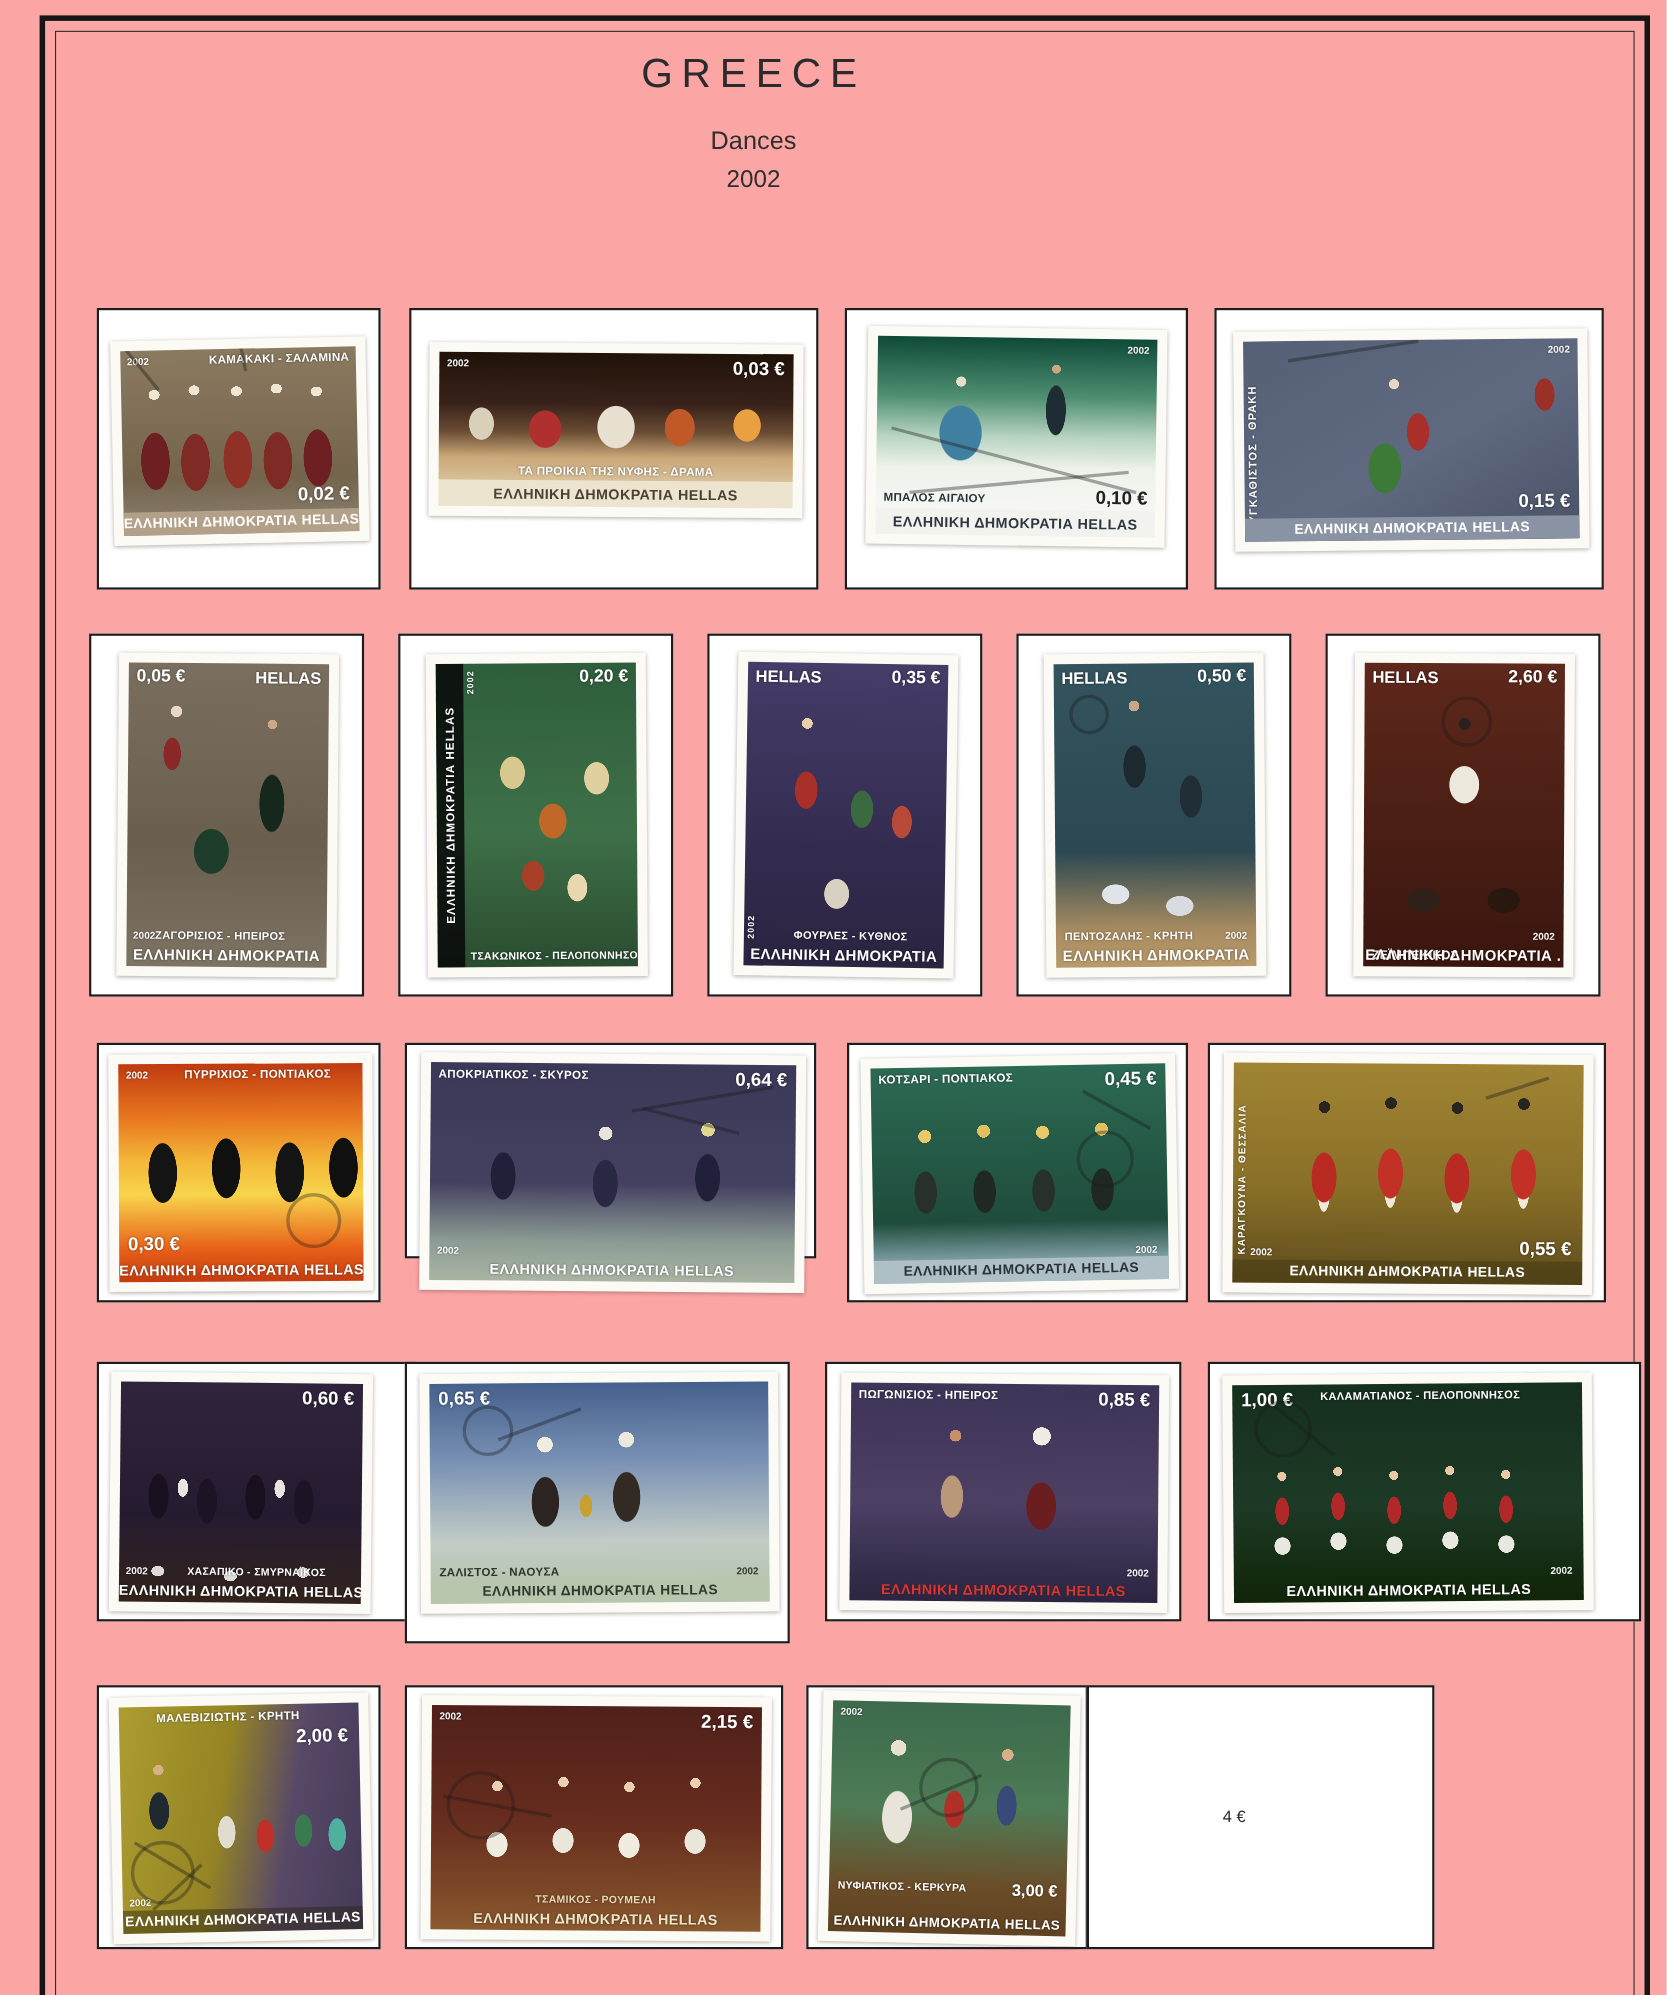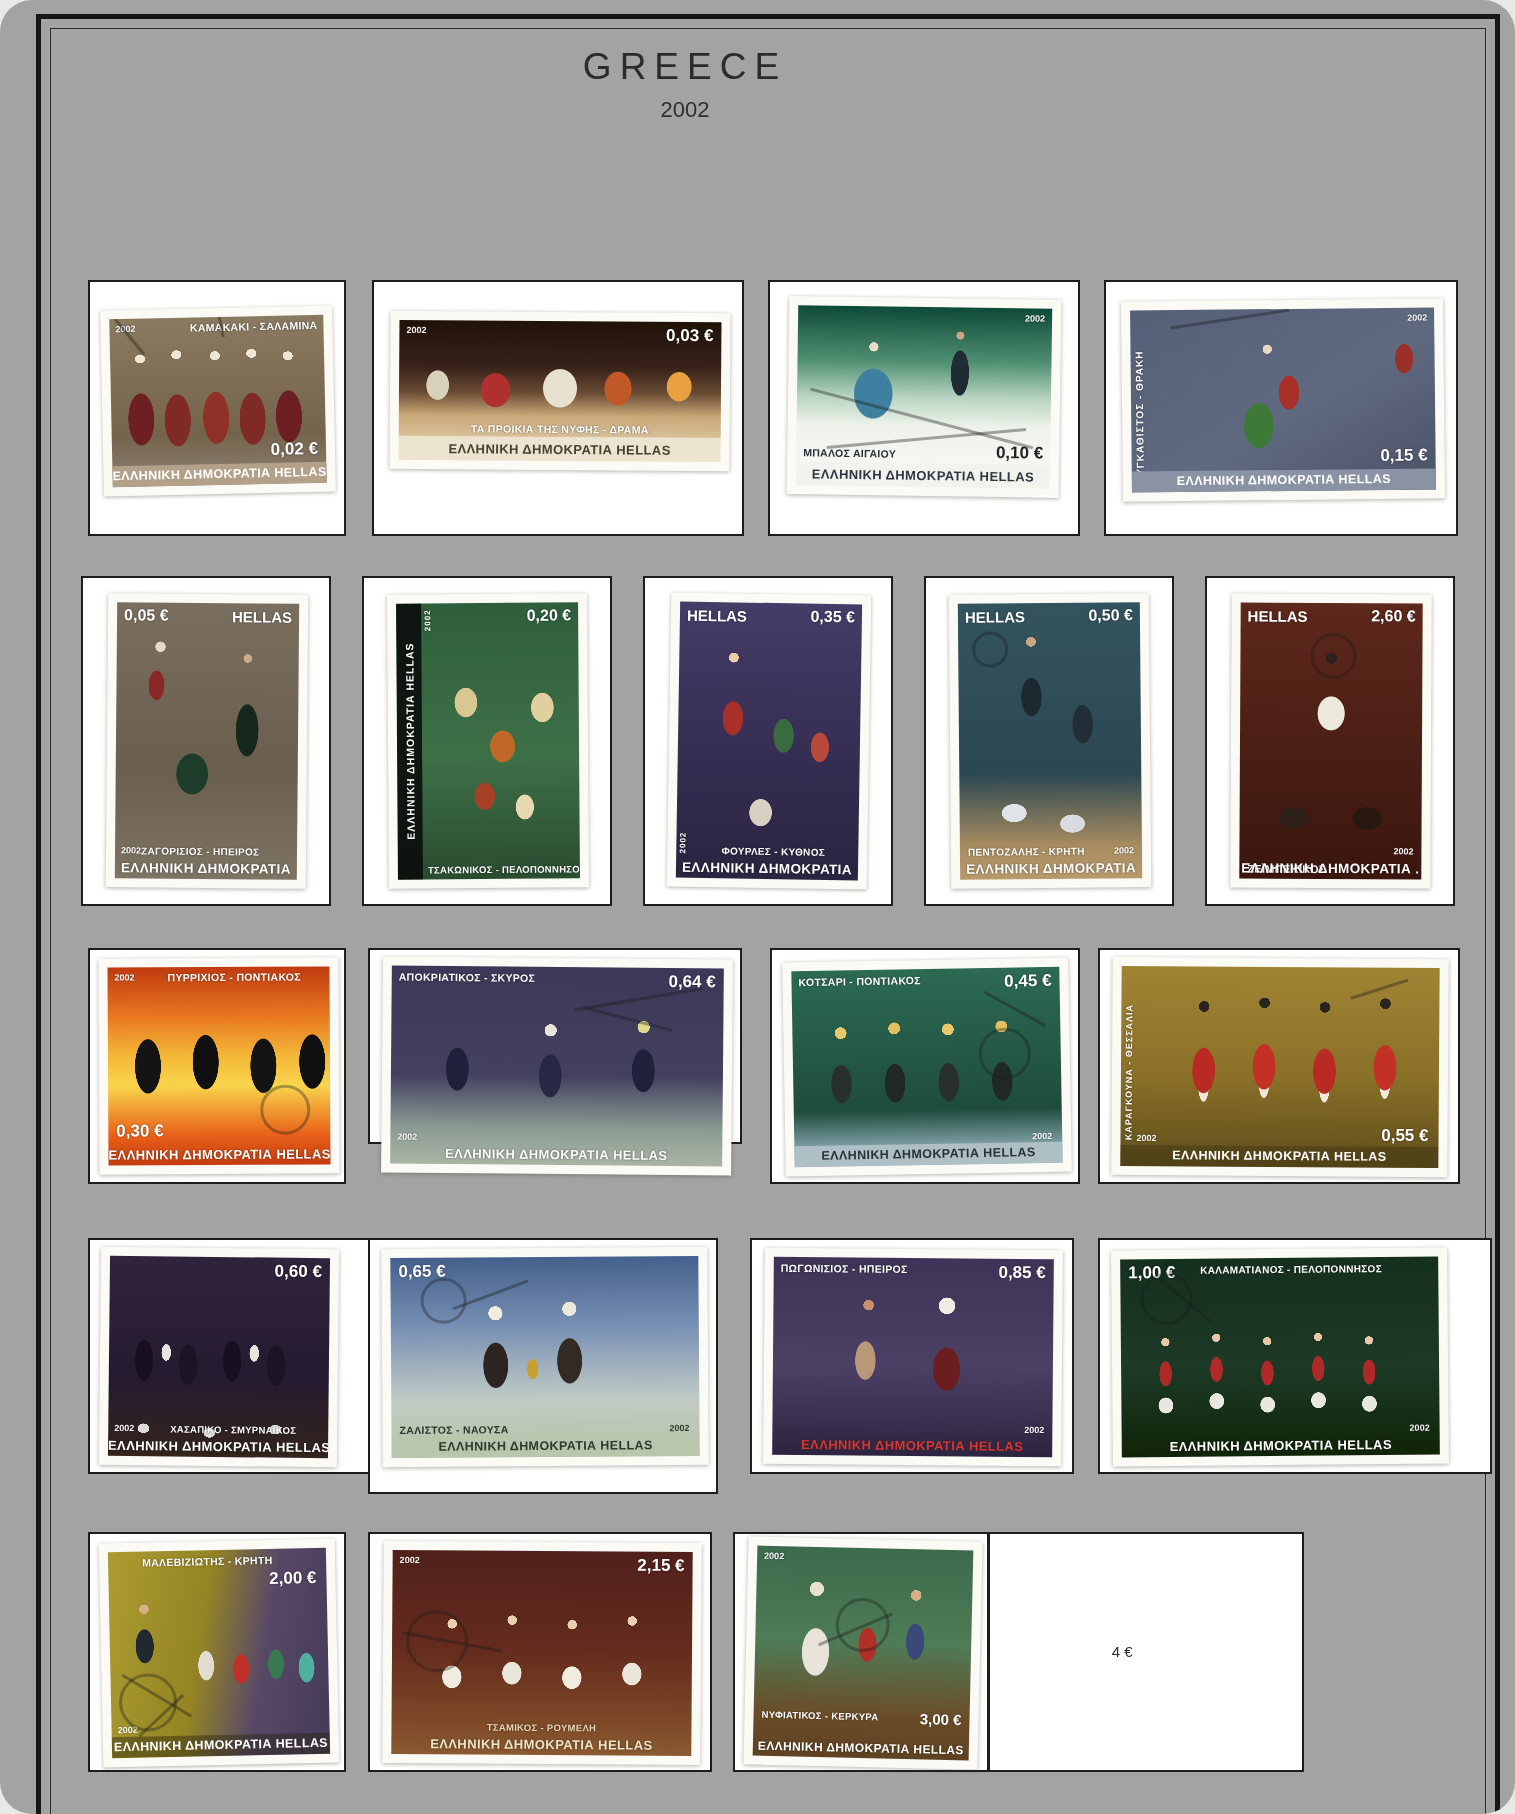--- a/index.html
+++ b/index.html
@@ -1,17 +1,17 @@
 <!DOCTYPE html>
 <html><head>
 <meta charset="utf-8">
 <style>
   html,body{margin:0;padding:0;background:#e8e8e8;}
-  .page{position:relative;width:1515px;height:1814px;background:#a3a3a3;overflow:hidden;
-        font-family:"Liberation Sans",sans-serif;color:#222;border-radius:32px;}
+  .page{position:relative;width:1515px;height:1814px;background:#fca5a5;overflow:hidden;
+        font-family:"Liberation Sans",sans-serif;color:#222;}
   .frame-outer{position:absolute;left:36px;top:14px;right:15px;bottom:-24px;
         border:5px solid #161616;pointer-events:none;}
   .frame-inner{position:absolute;left:50px;top:28px;right:29px;bottom:-24px;
         border:1.5px solid #2c2c2c;pointer-events:none;}
   .header{position:absolute;left:0;top:46px;width:1370px;text-align:center;}
   .title{font-size:37px;letter-spacing:8px;color:#2b2b2b;font-weight:400;}
   .sub1{margin-top:26px;font-size:23px;color:#2e2e2e;}
   .sub2{margin-top:9px;font-size:24px;color:#2e2e2e;}
   .sub3{margin-top:9px;font-size:22px;color:#2e2e2e;}
   .cell{position:absolute;background:#ffffff;border:2px solid #1d1d1d;box-sizing:border-box;}
@@ -209,20 +209,21 @@
 </style>
 </head>
 <body>
 
 <div class="page">
   <div class="frame-outer"></div>
   <div class="frame-inner"></div>
 
   <div class="header">
     <div class="title">GREECE</div>
+    <div class="sub1">Dances</div>
     <div class="sub3">2002</div>
   </div>
 
   <div class="cell" style="left:88px;top:280px;width:258px;height:256px">
     <div class="stamp" style="width:232px;height:186px;margin:26px 0 0 12px;transform:rotate(-1.2deg)">
       <div class="art a1">
         <span class="t yr" style="left:6px;top:5px">2002</span>
         <span class="t cap" style="right:6px;top:4px">ΚΑΜΑΚΑΚΙ - ΣΑΛΑΜΙΝΑ</span>
         <span class="t val" style="right:8px;bottom:24px">0,02 €</span>
         <div class="band" style="background:#b3a088;color:#fff">ΕΛΛΗΝΙΚΗ ΔΗΜΟΚΡΑΤΙΑ  HELLAS</div>

